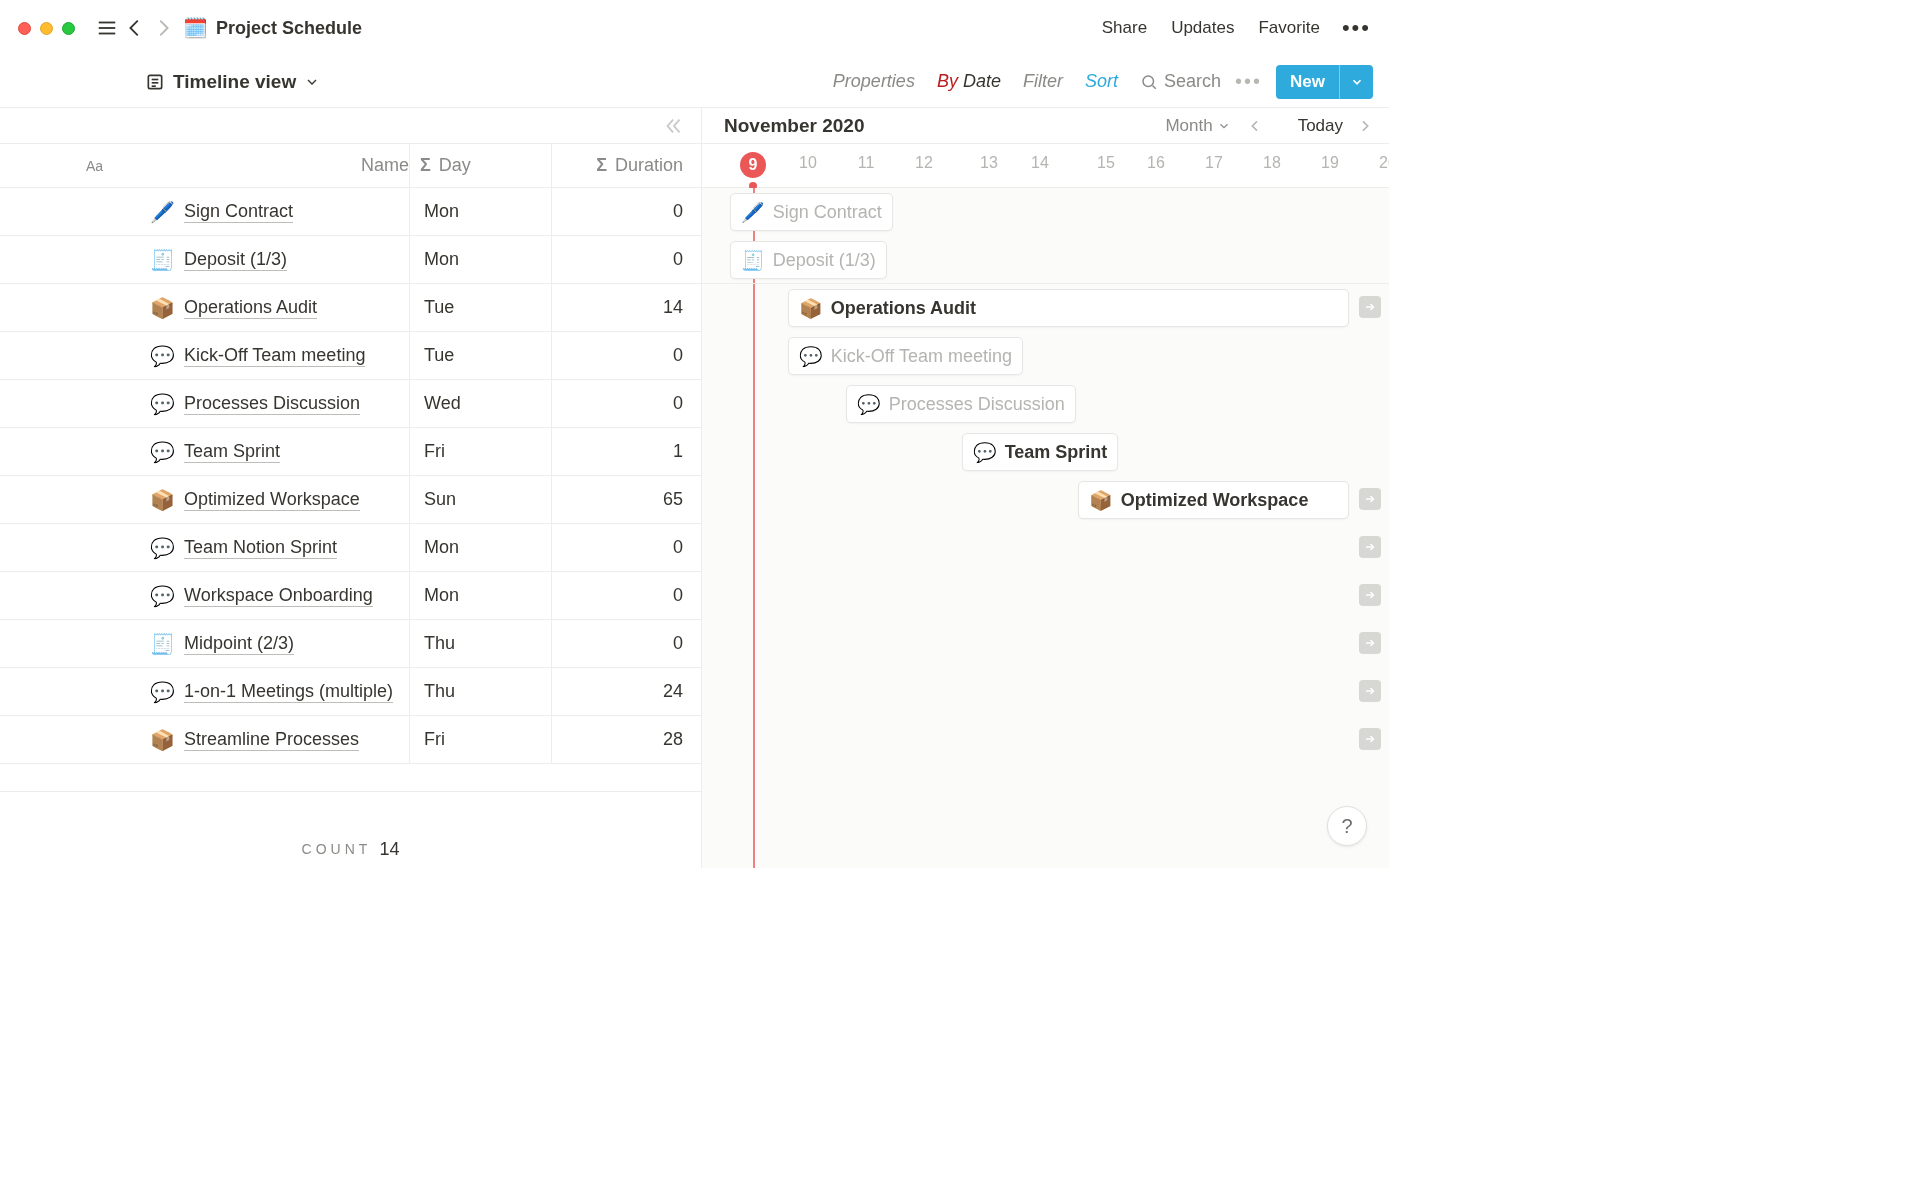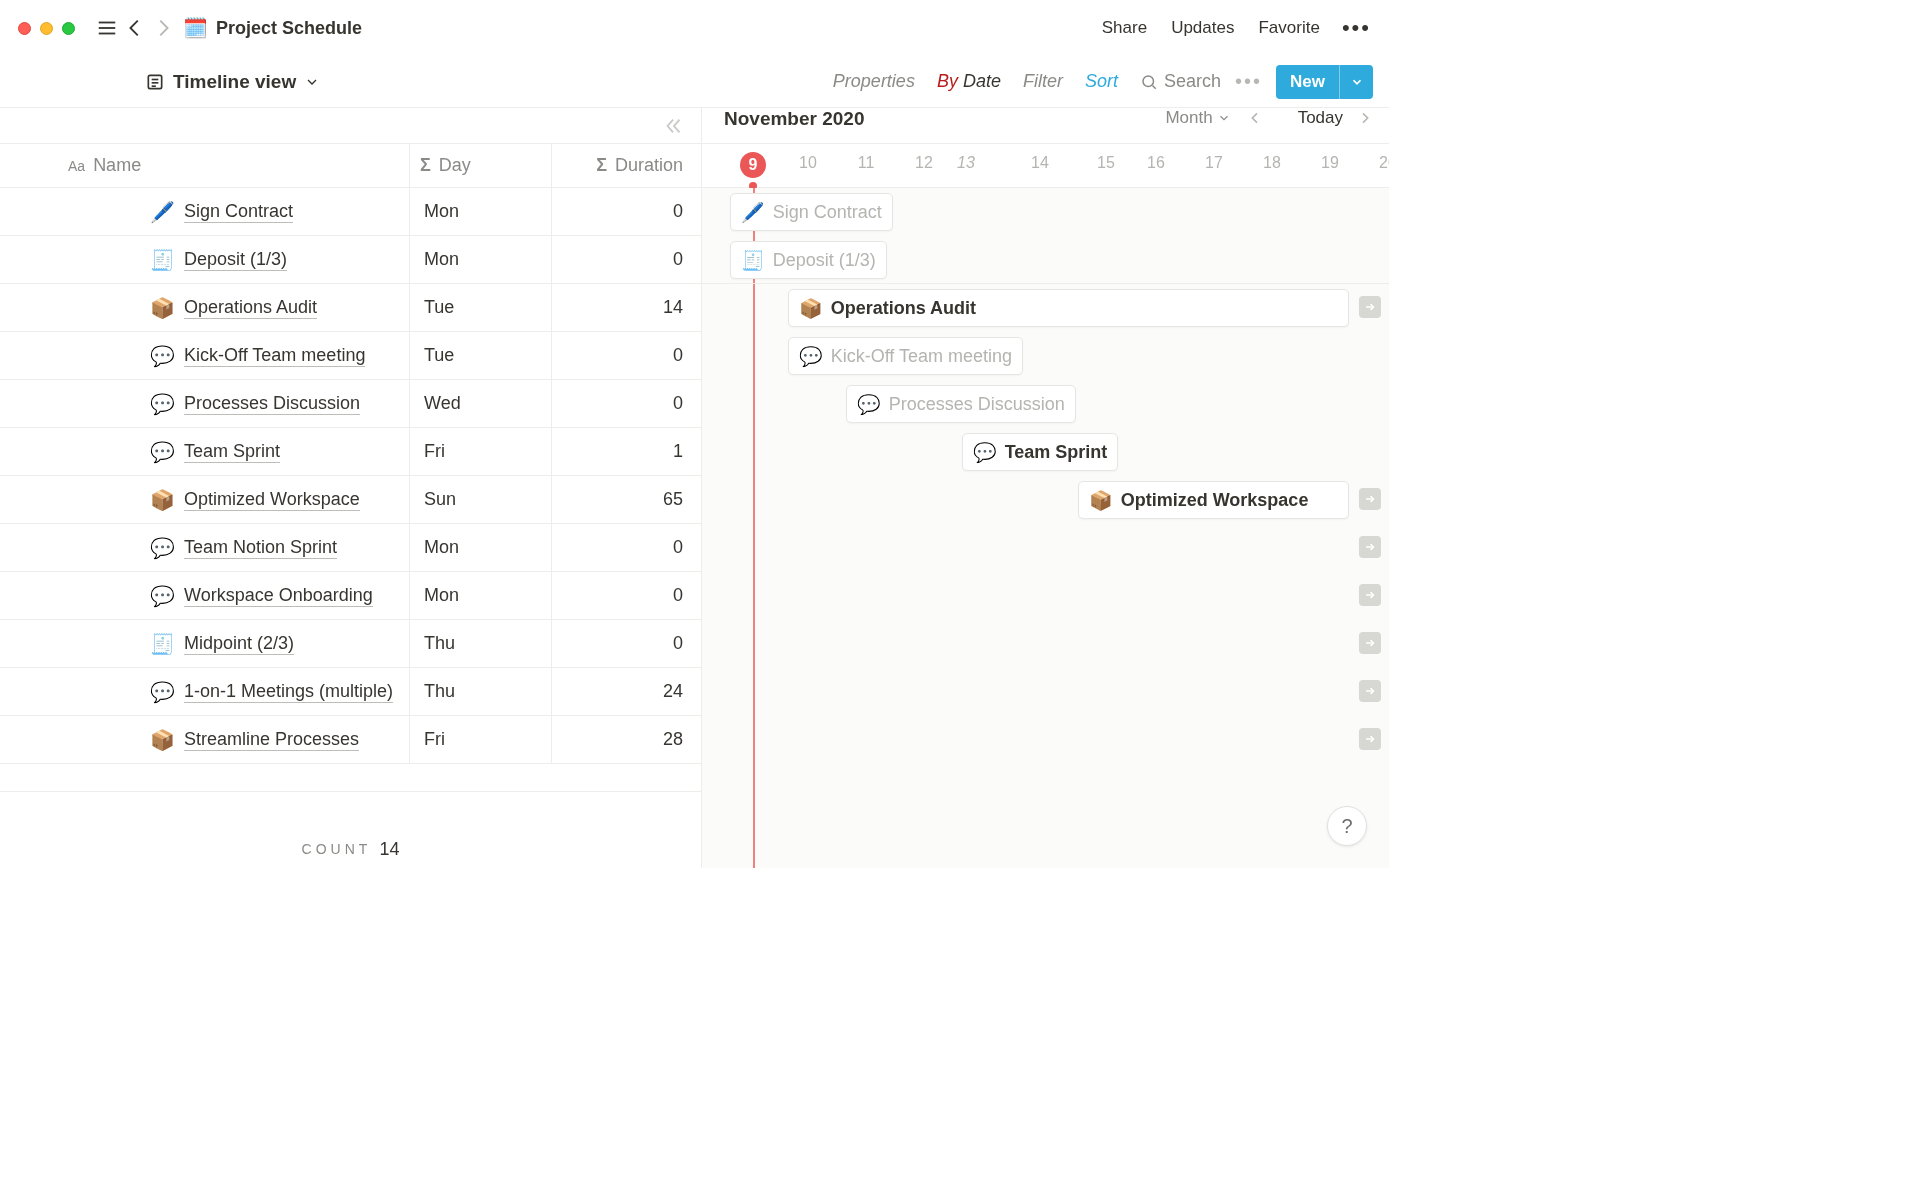--- a/index.html
+++ b/index.html
@@ -40,42 +40,42 @@
   .main { display:flex; height:calc(100% - 56px - 52px); }
   .left { width:702px; border-right:1px solid #ededec; display:flex; flex-direction:column; position:relative; }
   .right { flex:1; position:relative; background:#fff; }
 
   
   .collapse-row { height:36px; display:flex; align-items:center; justify-content:flex-end; padding-right:16px; color:#c9c9c6; border-bottom:1px solid #ededec;}
   .collapse-row svg { width:22px; height:22px; }
 
   
   .thead { display:flex; height:44px; align-items:center; border-bottom:1px solid #ededec; color:#8a8a87; font-size:18px;}
-  .col-name   { width:410px; padding-left:68px; display:flex; align-items:center; gap:8px; border-right:1px solid #ededec; height:100%;}
+  .col-name   { width:410px; padding-left:86px; display:flex; align-items:center; gap:8px; border-right:1px solid #ededec; height:100%;justify-content:space-between;}
   .col-day    { width:142px; padding-left:10px; display:flex; align-items:center; gap:8px; border-right:1px solid #ededec; height:100%;}
   .col-dur    { flex:1; padding-right:18px; display:flex; align-items:center; justify-content:flex-end; gap:8px; height:100%;}
   .sigma { font-weight:600; }
 
   
   .tbody { flex:1; overflow:hidden; }
   .row { display:flex; height:48px; align-items:center; border-bottom:1px solid #ededec; font-size:18px;}
   .c-name { width:410px; padding-left:150px; display:flex; align-items:center; gap:10px; border-right:1px solid #ededec; height:100%; overflow:hidden; }
   .c-name .emoji { font-size:20px; width:24px; text-align:center; }
   .c-name .txt { border-bottom:1px solid #bdbdba; white-space:nowrap; overflow:hidden; text-overflow:ellipsis; max-width:230px;}
   .c-day { width:142px; padding-left:14px; border-right:1px solid #ededec; height:100%; display:flex; align-items:center;}
   .c-dur { flex:1; padding-right:18px; text-align:right;}
   .row-empty { height:28px; border-bottom:1px solid #ededec; }
 
   
   .lfoot { height:38px; display:flex; align-items:center; justify-content:center; gap:8px; border-top:0; color:#8a8a87; font-size:14px; letter-spacing:4px;}
   .lfoot .val { letter-spacing:0; font-size:18px; color:#37352f;}
   .lfoot-pos { position:absolute; left:0; right:0; bottom:0; background:#fff;}
 
   
-  .rhead { height:36px; display:flex; align-items:flex-start; padding:0 16px 0 22px; border-bottom:1px solid #ededec; }
+  .rhead { height:36px; display:flex; align-items:center; padding:0 16px 0 22px; border-bottom:1px solid #ededec; }
   .rtitle { font-size:19px; font-weight:600; }
   .rhead-spacer { flex:1; }
   .scale-btn { display:flex; align-items:center; gap:4px; color:#8a8a87; font-size:17px; margin-right:16px; cursor:pointer;}
   .today-nav { display:flex; align-items:center; gap:14px;}
   .today-nav .arrow{ color:#b7b7b4; cursor:pointer;}
   .today-nav .today{ font-size:17px; font-weight:500; cursor:pointer;margin-left:21px;}
 
   
   .date-scale { height:44px; position:relative; border-bottom:1px solid #ededec; }
   .tick { position:absolute; top:10px; width:28px; text-align:center; color:#b4b4b0; font-size:16px;}
@@ -327,21 +327,21 @@
         </span>
       </div>
     </div>
 
     <div class="date-scale" id="date-scale">
         <div class="tick today" style="left: 38px;">9</div>
         <div class="today-dot" style="left: 47px; top: 38px;"></div>
         <div class="tick" style="left: 92px;">10</div>
         <div class="tick" style="left: 150px;">11</div>
         <div class="tick" style="left: 208px;">12</div>
-        <div class="tick" style="left: 250px; font-style: italic;">13</div>
+        <div class="tick" style="left: 273px;">13</div>
         <div class="tick" style="left: 324px;">14</div>
         <div class="tick" style="left: 390px;">15</div>
         <div class="tick" style="left: 440px;">16</div>
         <div class="tick" style="left: 498px;">17</div>
         <div class="tick" style="left: 556px;">18</div>
         <div class="tick" style="left: 614px;">19</div>
         <div class="tick" style="left: 672px;">20</div>
       </div>
 
     <div class="lanes" id="lanes">

